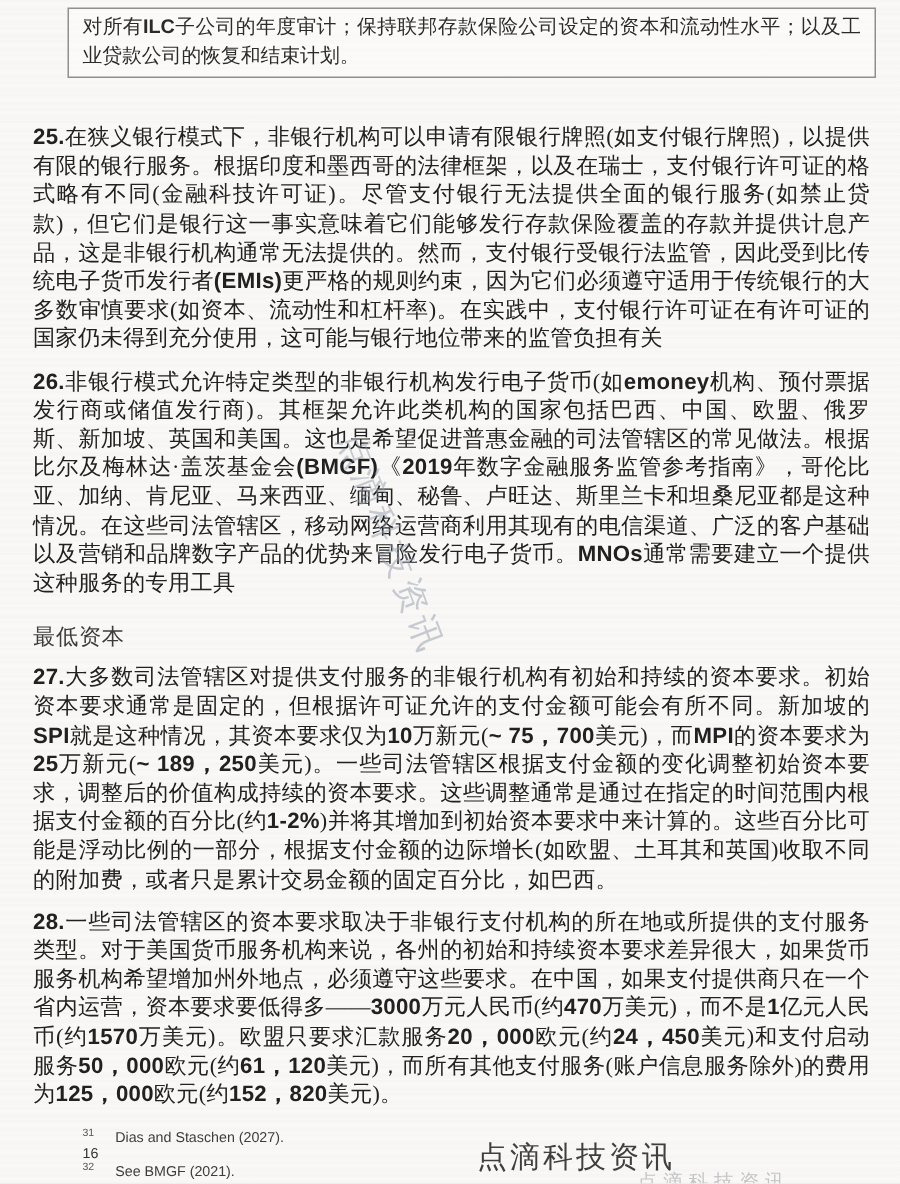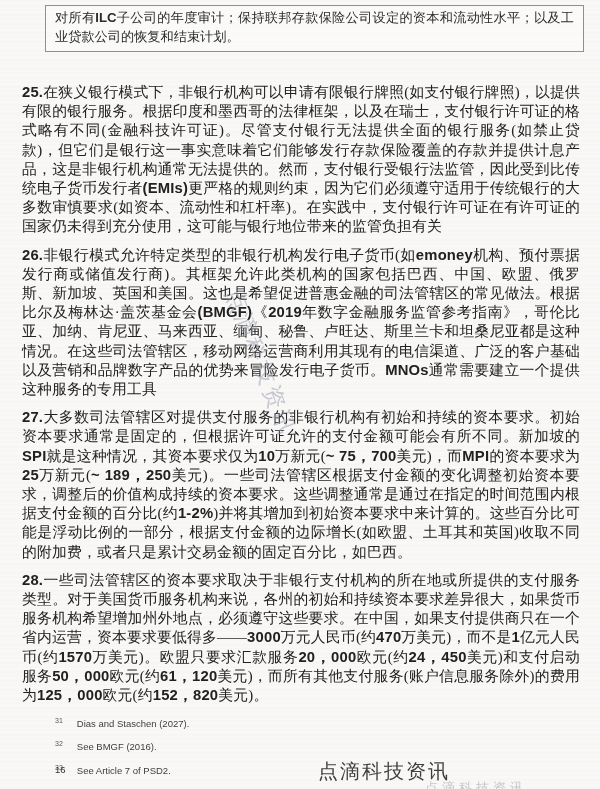--- a/index.html
+++ b/index.html
@@ -105,31 +105,32 @@
 
   <div class="quote-box">
     <p class="runs"><span>对所有</span><span class="b">ILC</span><span>子公司的年度审计；保持联邦存款保险公司设定的资本和流动性水平；以及工业贷款公司的恢复和结束计划。</span></p>
   </div>
 
   <div class="body-col">
     <p class="para"><span class="b">25.</span><span>在狭义银行模式下，非银行机构可以申请有限银行牌照(如支付银行牌照)，以提供有限的银行服务。根据印度和墨西哥的法律框架，以及在瑞士，支付银行许可证的格式略有不同(金融科技许可证)。尽管支付银行无法提供全面的银行服务(如禁止贷款)，但它们是银行这一事实意味着它们能够发行存款保险覆盖的存款并提供计息产品，这是非银行机构通常无法提供的。然而，支付银行受银行法监管，因此受到比传统电子货币发行者</span><span class="b">(EMIs)</span><span>更严格的规则约束，因为它们必须遵守适用于传统银行的大多数审慎要求(如资本、流动性和杠杆率)。在实践中，支付银行许可证在有许可证的国家仍未得到充分使用，这可能与银行地位带来的监管负担有关</span></p>
 
     <p class="para"><span class="b">26.</span><span>非银行模式允许特定类型的非银行机构发行电子货币(如</span><span class="b">emoney</span><span>机构、预付票据发行商或储值发行商)。其框架允许此类机构的国家包括巴西、中国、欧盟、俄罗斯、新加坡、英国和美国。这也是希望促进普惠金融的司法管辖区的常见做法。根据比尔及梅林达·盖茨基金会</span><span class="b">(BMGF)</span><span>《</span><span class="b">2019</span><span>年数字金融服务监管参考指南》，哥伦比亚、加纳、肯尼亚、马来西亚、缅甸、秘鲁、卢旺达、斯里兰卡和坦桑尼亚都是这种情况。在这些司法管辖区，移动网络运营商利用其现有的电信渠道、广泛的客户基础以及营销和品牌数字产品的优势来冒险发行电子货币。</span><span class="b">MNOs</span><span>通常需要建立一个提供这种服务的专用工具</span></p>
 
+    <h2 class="section-heading">最低资本</h2>
 
     <p class="para"><span class="b">27.</span><span>大多数司法管辖区对提供支付服务的非银行机构有初始和持续的资本要求。初始资本要求通常是固定的，但根据许可证允许的支付金额可能会有所不同。新加坡的</span><span class="b">SPI</span><span>就是这种情况，其资本要求仅为</span><span class="b">10</span><span>万新元(</span><span class="b">~ 75，700</span><span>美元)，而</span><span class="b">MPI</span><span>的资本要求为</span><span class="b">25</span><span>万新元(</span><span class="b">~ 189，250</span><span>美元)。一些司法管辖区根据支付金额的变化调整初始资本要求，调整后的价值构成持续的资本要求。这些调整通常是通过在指定的时间范围内根据支付金额的百分比(约</span><span class="b">1-2%</span><span>)并将其增加到初始资本要求中来计算的。这些百分比可能是浮动比例的一部分，根据支付金额的边际增长(如欧盟、土耳其和英国)收取不同的附加费，或者只是累计交易金额的固定百分比，如巴西。</span></p>
 
     <p class="para"><span class="b">28.</span><span>一些司法管辖区的资本要求取决于非银行支付机构的所在地或所提供的支付服务类型。对于美国货币服务机构来说，各州的初始和持续资本要求差异很大，如果货币服务机构希望增加州外地点，必须遵守这些要求。在中国，如果支付提供商只在一个省内运营，资本要求要低得多——</span><span class="b">3000</span><span>万元人民币(约</span><span class="b">470</span><span>万美元)，而不是</span><span class="b">1</span><span>亿元人民币(约</span><span class="b">1570</span><span>万美元)。欧盟只要求汇款服务</span><span class="b">20，000</span><span>欧元(约</span><span class="b">24，450</span><span>美元)和支付启动服务</span><span class="b">50，000</span><span>欧元(约</span><span class="b">61，120</span><span>美元)，而所有其他支付服务(账户信息服务除外)的费用为</span><span class="b">125，000</span><span>欧元(约</span><span class="b">152，820</span><span>美元)。</span></p>
 
     <div class="footnotes">
       <div class="fn">
         <sup>31</sup><span>Dias and Staschen (2027).</span>
       </div>
       <div class="fn">
-        <sup>32</sup><span>See BMGF (2016).</span>
+        <sup>32</sup><span>See BMGF (2021).</span>
       </div>
       <div class="fn">
         <sup>33</sup><span>See Article 7 of PSD2.</span>
       </div>
     </div>
   </div>
 
   <div class="diagonal-watermark">点滴科技资讯</div>
 
   <span class="page-number">16</span>

